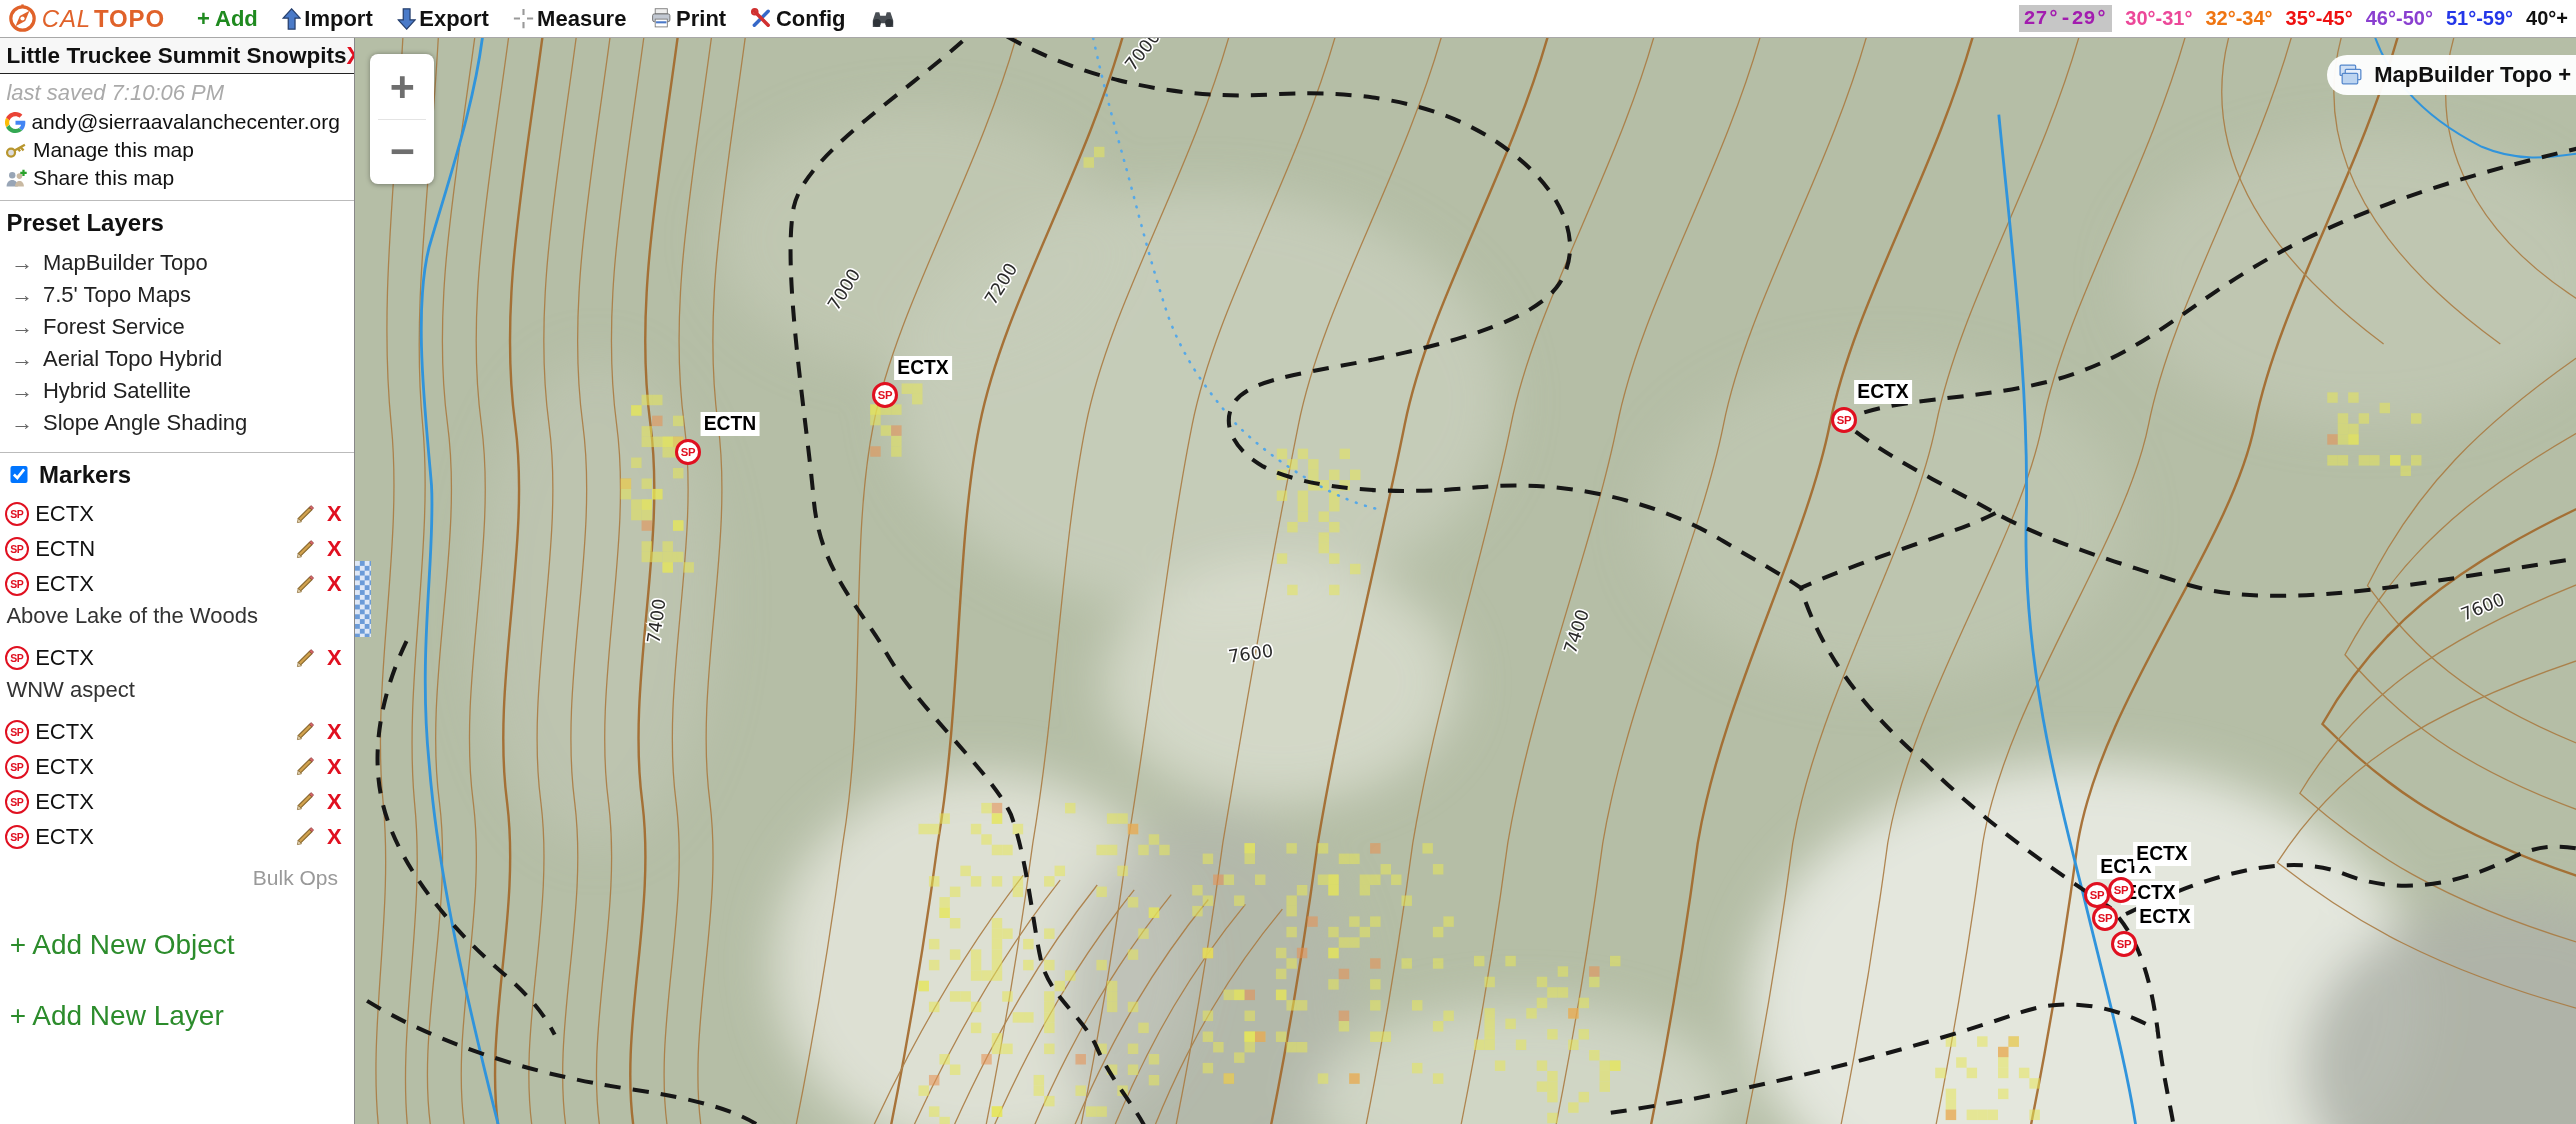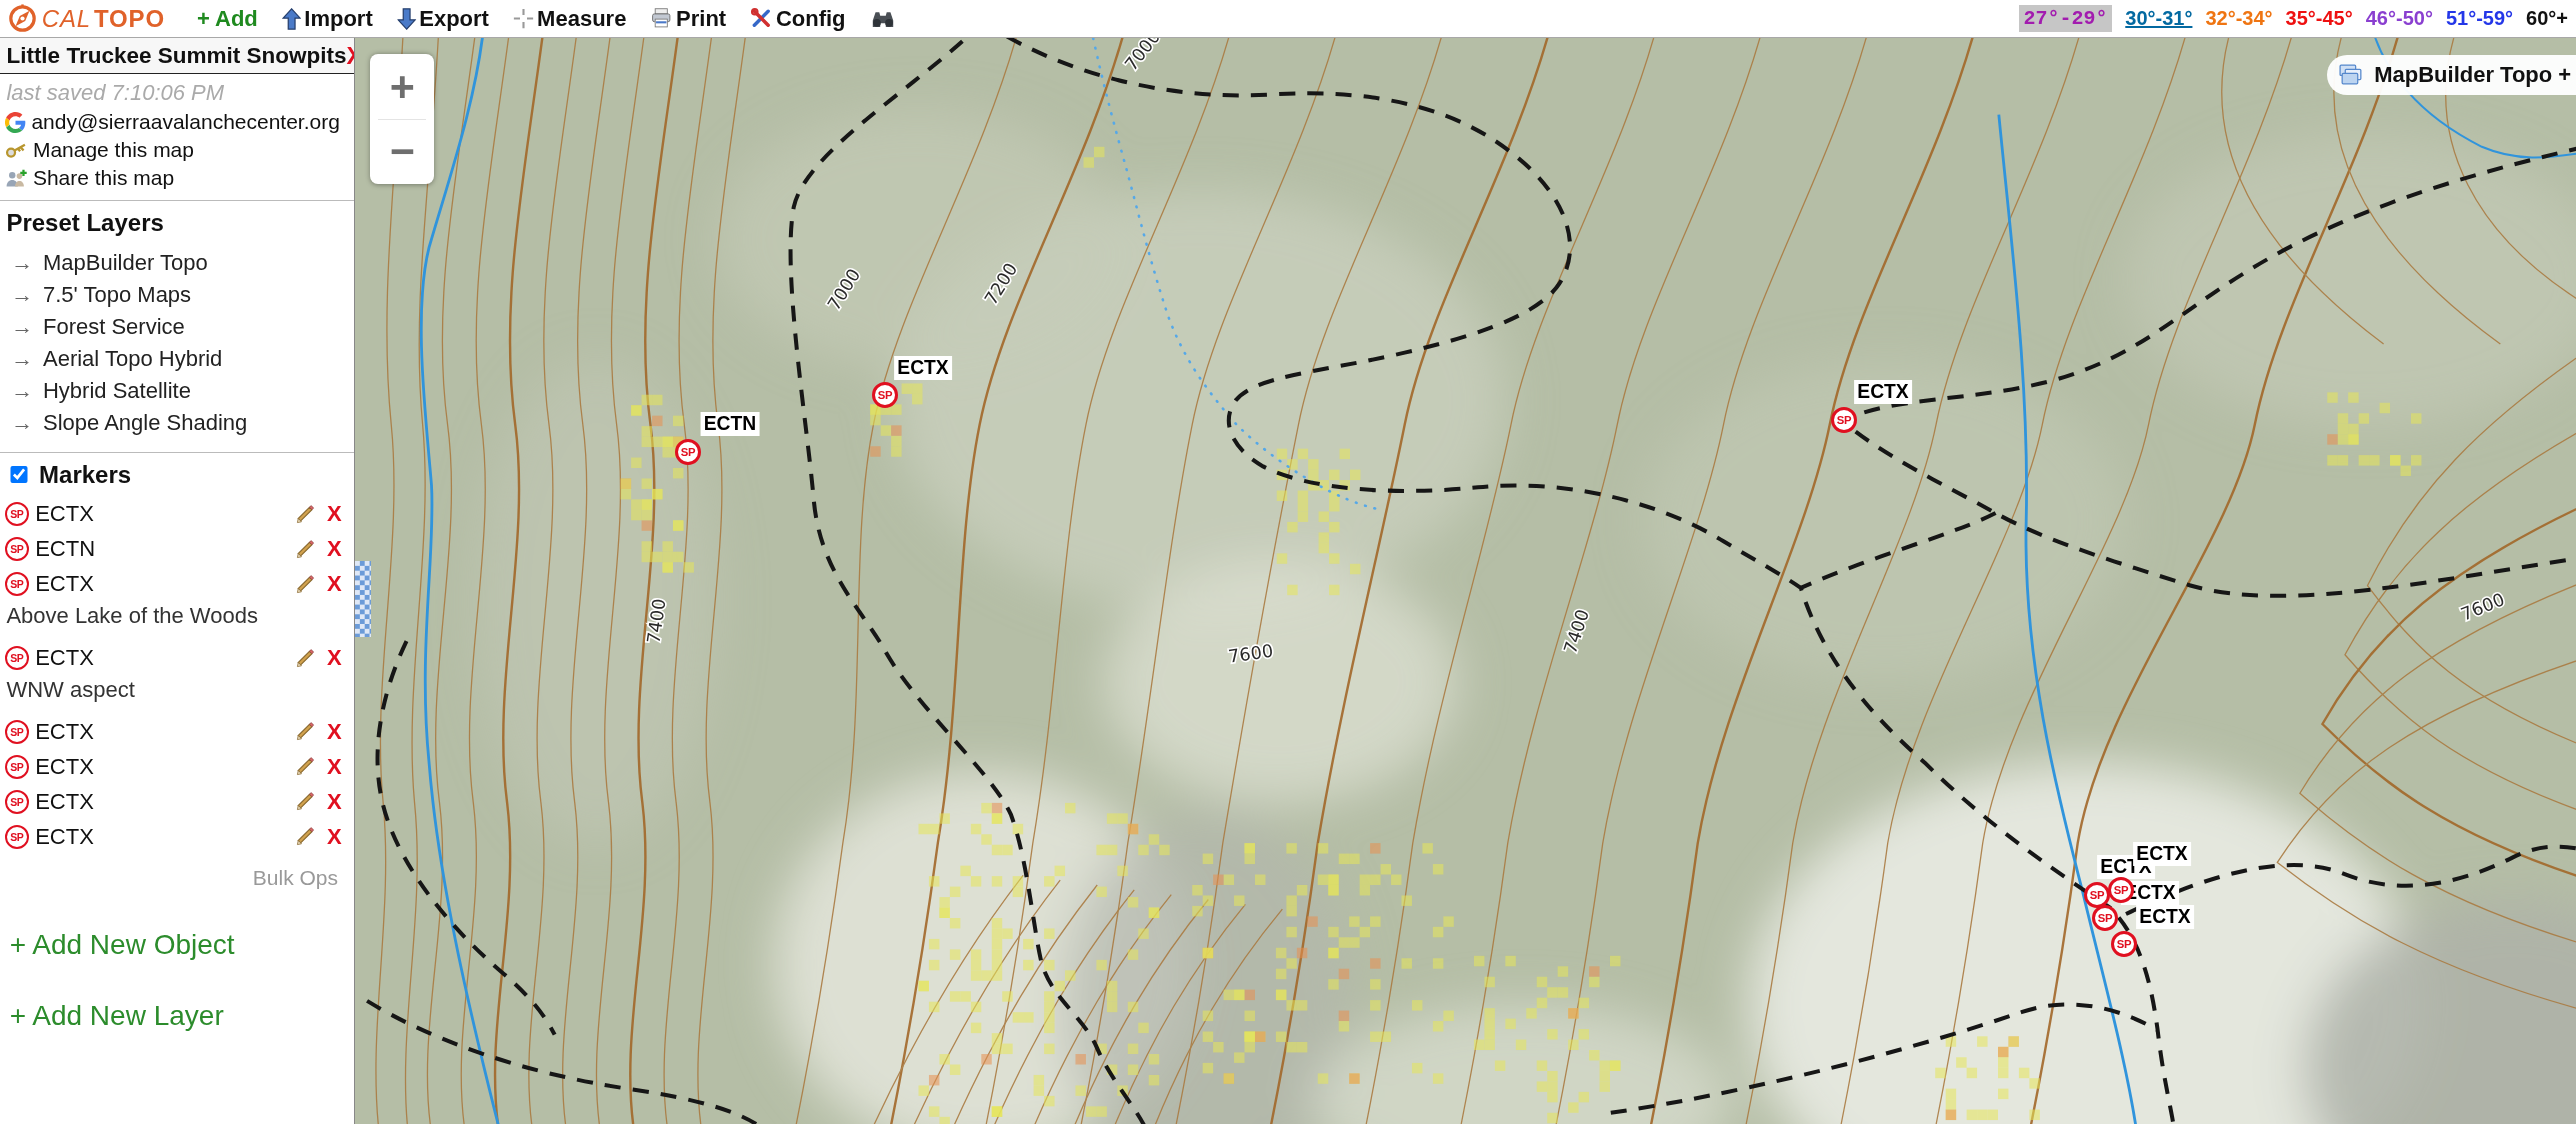--- a/index.html
+++ b/index.html
@@ -130,26 +130,26 @@
     <svg width="26" height="19.3" viewBox="0 0 28 20">
       <path d="M3 12 L6 3 h4 l1 4 h6 l1 -4 h4 l3 9 v7 H17 v-4 h-6 v4 H3 z" fill="#4a4f55"></path>
       <circle cx="7.5" cy="14.5" r="4.2" fill="#2e3338"></circle>
       <circle cx="20.5" cy="14.5" r="4.2" fill="#2e3338"></circle>
       </svg>
   </div>
 
 
   <div id="legend">
       <span class="slg" style="color: #a21caf; background: rgb(198, 198, 198); padding: 2.4px 4.8px; font-family: Liberation Mono, monospace;">27°-29°</span>
-      <span class="slg" style="color: #0369a1; text-decoration: underline;">30°-31°</span>
+      <span class="slg" style="color: #ec4899;">30°-31°</span>
       <span class="slg" style="color: rgb(239, 117, 18);">32°-34°</span>
       <span class="slg" style="color: rgb(238, 16, 16);">35°-45°</span>
       <span class="slg" style="color: rgb(138, 63, 208);">46°-50°</span>
       <span class="slg" style="color: rgb(36, 55, 232);">51°-59°</span>
-      <span class="slg" style="color: rgb(17, 17, 17);">60°+</span>
+      <span class="slg" style="color: rgb(17, 17, 17);">40°+</span>
     </div>
 </div>
 
 <div id="sidebar">
   <div id="sbtitle">
     <span class="t">Little Truckee Summit Snowpits</span>
     <span class="x">X</span>
   </div>
   <div class="lastsaved">last saved 7:10:06 PM</div>
 

